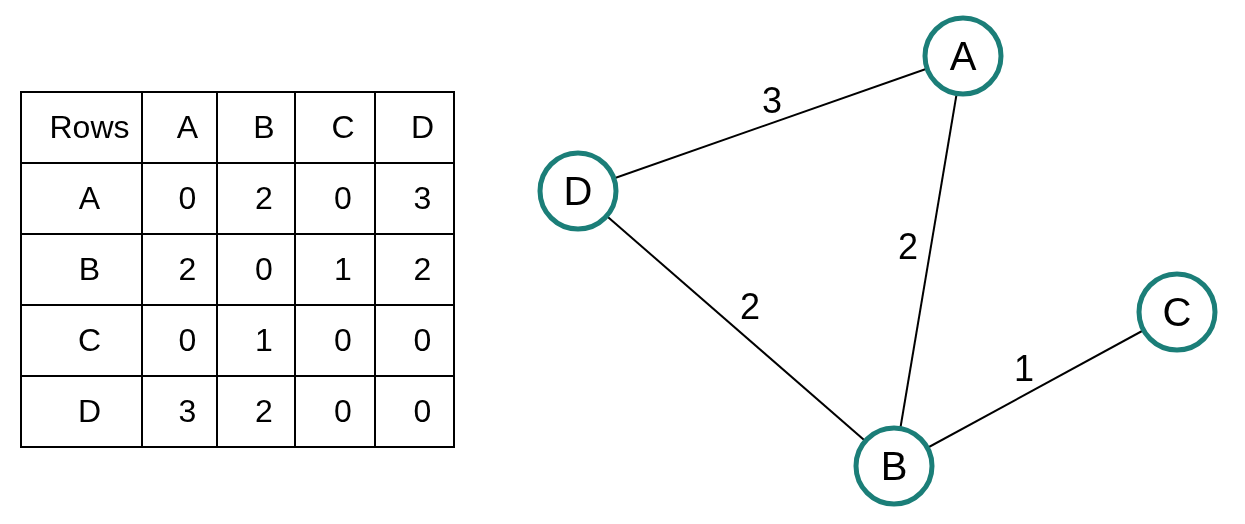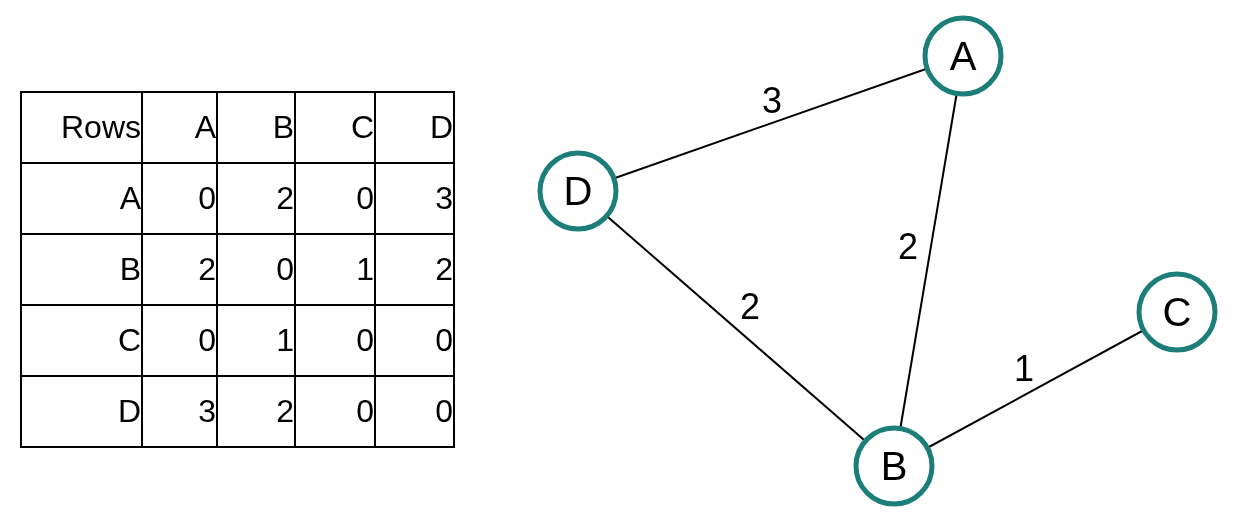--- a/index.html
+++ b/index.html
@@ -22,21 +22,21 @@
     border-collapse: collapse;
     table-layout: fixed;
     font-size: 32px;
     color: #000000;
   }
   .matrix-table th,
   .matrix-table td {
     border: 2px solid #000000;
     height: 69px;
     padding: 0 0 0 16px;
-    text-align: right;
+    text-align: center;
     vertical-align: middle;
     font-weight: normal;
     white-space: nowrap;
   }
   .graph-svg {
     position: absolute;
     left: 0;
     top: 0;
   }
   .edge-line {

